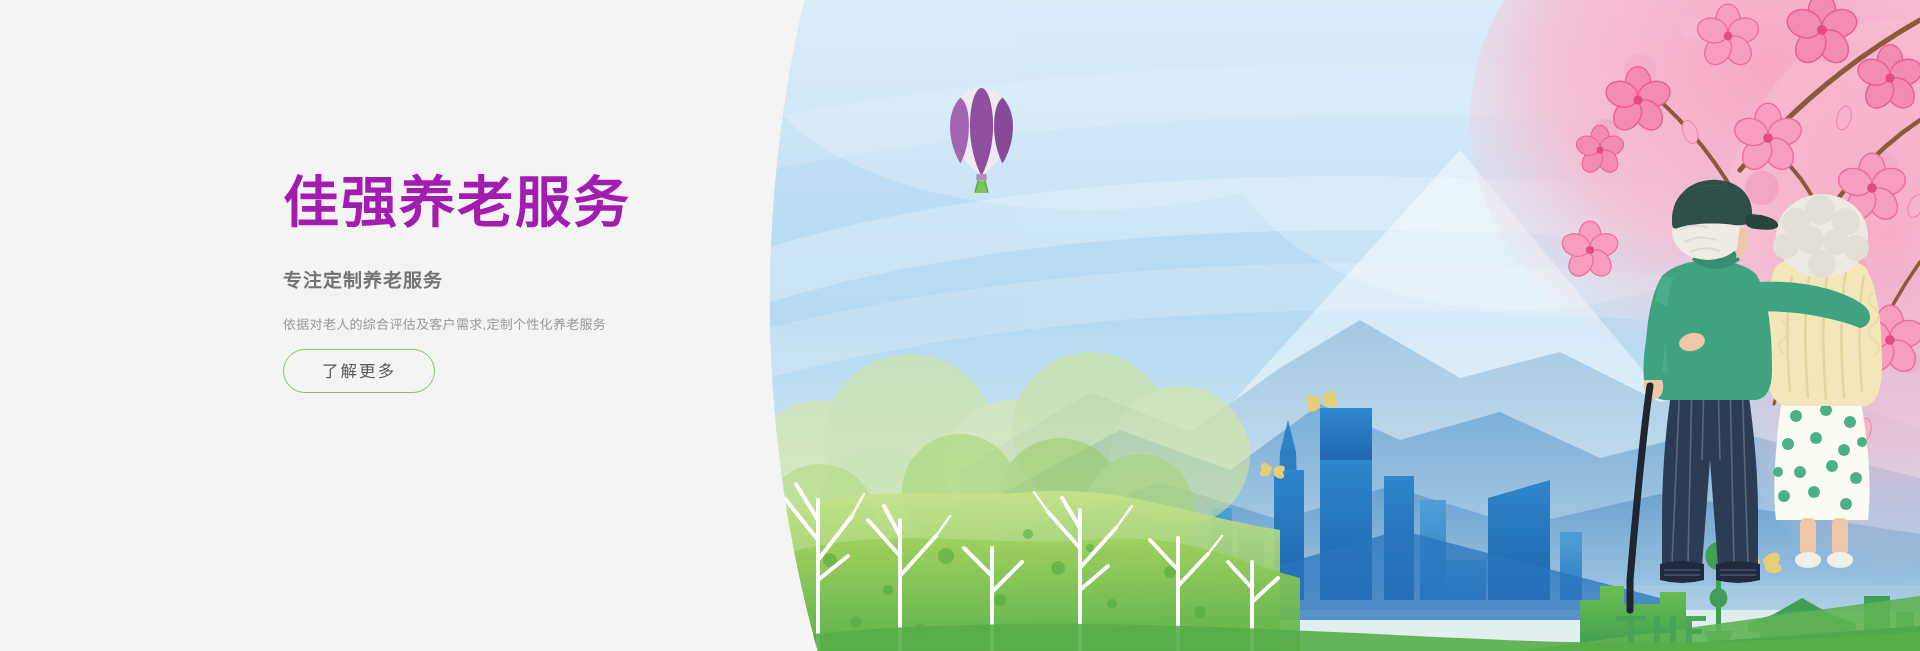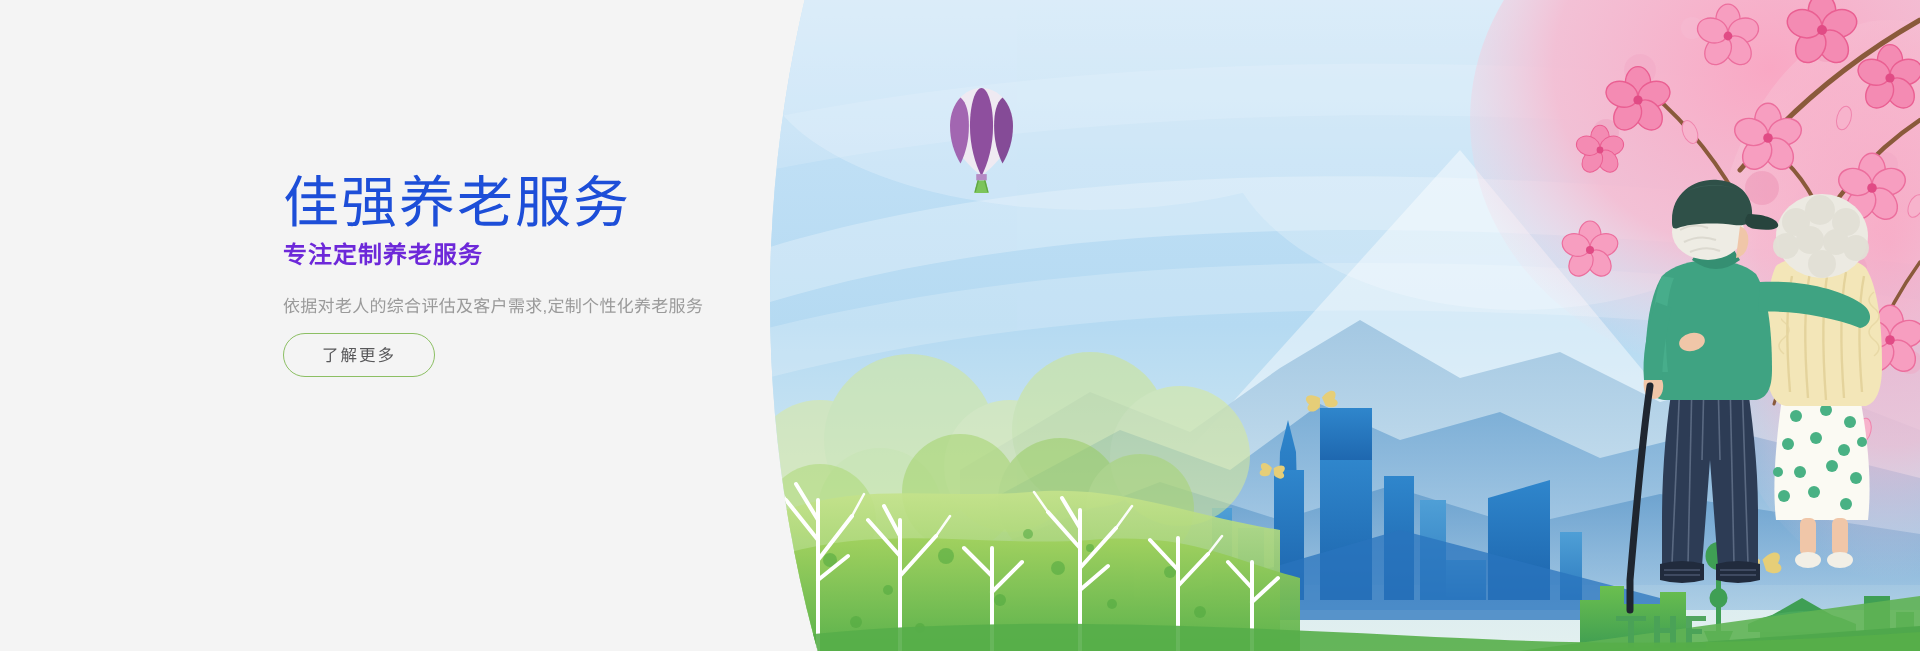--- a/index.html
+++ b/index.html
@@ -20,36 +20,37 @@
 
   
   .text-block {
     position:absolute;
     left:283px; top:172px;
     width:520px;
     z-index:40;
   }
   .headline {
     font-size:56px;
-    font-weight:400;
+    font-weight:700;
     letter-spacing:2px;
     line-height:1.12;
-    color:#1d4ed8;
+    color:#a21caf;
     white-space:nowrap;
   }
   .subheadline {
-    font-size:24px;
+    margin-top:30px;
+    font-size:19px;
     font-weight:700;
     letter-spacing:1px;
-    color:#6d28d9;
+    color:#737373;
     white-space:nowrap;
   }
   .description {
     margin-top:22px;
-    font-size:17px;
+    font-size:13px;
     font-weight:400;
     letter-spacing:.3px;
     color:#9a9a9a;
     white-space:nowrap;
   }
   .cta {
     display:inline-block;
     margin-top:16px;
     padding:13px 38px;
     border:1px solid #8cbf63;

